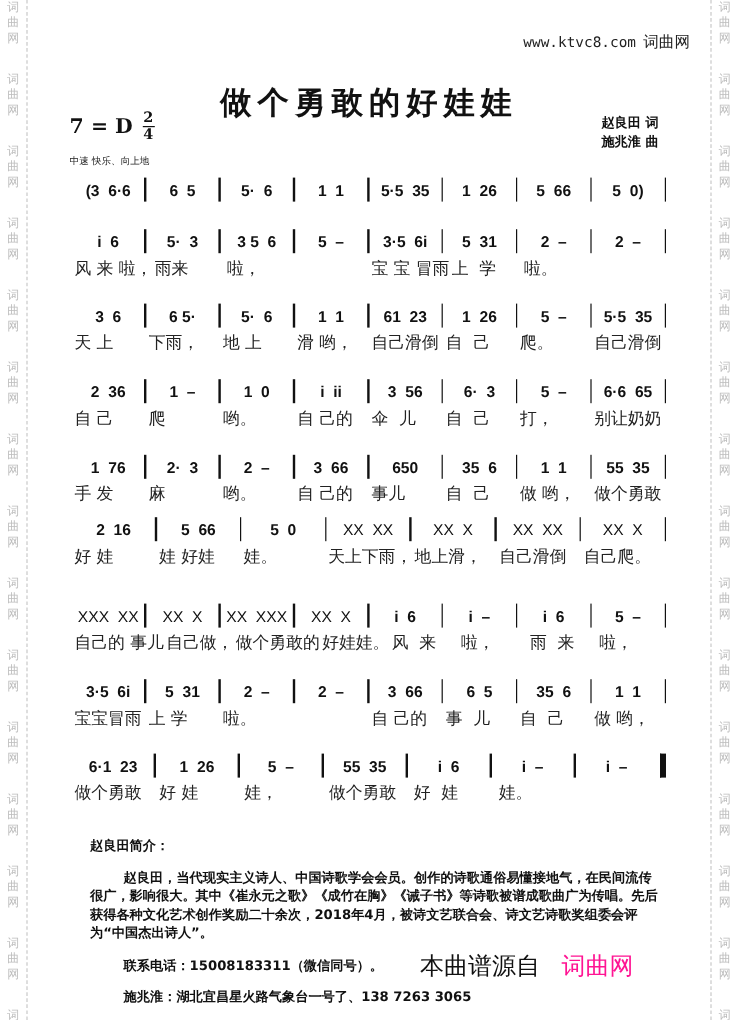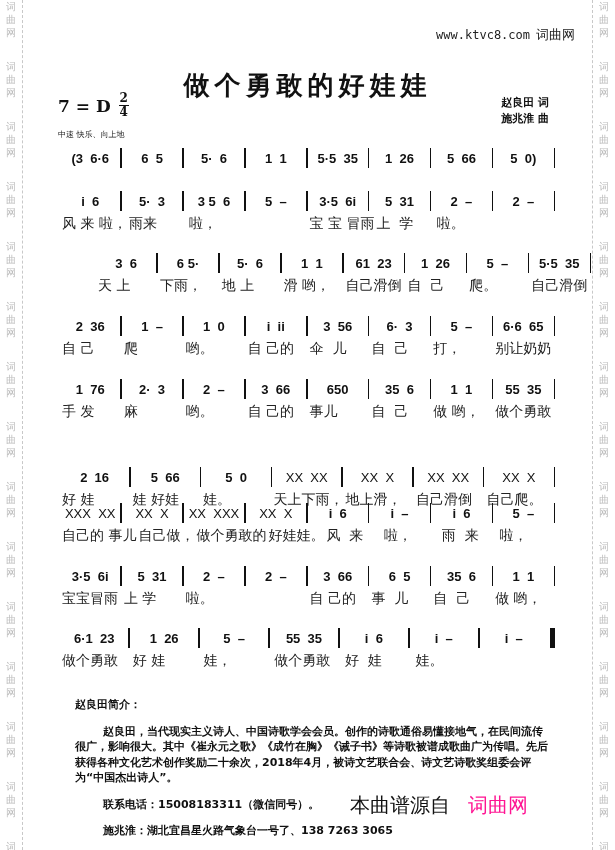--- a/index.html
+++ b/index.html
@@ -95,33 +95,33 @@
 <div class="tempo">中速   快乐、向上地</div>
 
 <div id="score">
     <div class="row" style="top: 147px;">
       <div class="notes"><span class="measure">(3  6·6</span><span class="barline"></span><span class="measure">6  5</span><span class="barline"></span><span class="measure">5·  6</span><span class="barline"></span><span class="measure">1  1</span><span class="barline"></span><span class="measure">5·5  35</span><span class="barline"></span><span class="measure">1  26</span><span class="barline"></span><span class="measure">5  66</span><span class="barline"></span><span class="measure">5  0)</span><span class="barline"></span></div>
     </div>
     <div class="row" style="top: 190px;">
       <div class="notes"><span class="measure">i  6</span><span class="barline"></span><span class="measure">5·  3</span><span class="barline"></span><span class="measure">3 5  6</span><span class="barline"></span><span class="measure">5  –</span><span class="barline"></span><span class="measure">3·5  6i</span><span class="barline"></span><span class="measure">5  31</span><span class="barline"></span><span class="measure">2  –</span><span class="barline"></span><span class="measure">2  –</span><span class="barline"></span></div>
       <div class="lyrics"><span class="lyr">风 来 啦，</span><span class="lyr">雨来</span><span class="lyr">啦，</span><span class="lyr"></span><span class="lyr">宝 宝 冒雨</span><span class="lyr">上  学</span><span class="lyr">啦。</span><span class="lyr"></span></div>
     </div>
-    <div class="row" style="top: 252px; margin-left: 36px;">
+    <div class="row" style="top: 252px;">
       <div class="notes"><span class="measure">3  6</span><span class="barline"></span><span class="measure">6 5·</span><span class="barline"></span><span class="measure">5·  6</span><span class="barline"></span><span class="measure">1  1</span><span class="barline"></span><span class="measure">61  23</span><span class="barline"></span><span class="measure">1  26</span><span class="barline"></span><span class="measure">5  –</span><span class="barline"></span><span class="measure">5·5  35</span><span class="barline"></span></div>
       <div class="lyrics"><span class="lyr">天 上</span><span class="lyr">下雨，</span><span class="lyr">地 上</span><span class="lyr">滑 哟，</span><span class="lyr">自己滑倒</span><span class="lyr">自  己</span><span class="lyr">爬。</span><span class="lyr">自己滑倒</span></div>
     </div>
     <div class="row" style="top: 315px;">
       <div class="notes"><span class="measure">2  36</span><span class="barline"></span><span class="measure">1  –</span><span class="barline"></span><span class="measure">1  0</span><span class="barline"></span><span class="measure">i  ii</span><span class="barline"></span><span class="measure">3  56</span><span class="barline"></span><span class="measure">6·  3</span><span class="barline"></span><span class="measure">5  –</span><span class="barline"></span><span class="measure">6·6  65</span><span class="barline"></span></div>
       <div class="lyrics"><span class="lyr">自 己</span><span class="lyr">爬</span><span class="lyr">哟。</span><span class="lyr">自 己的</span><span class="lyr">伞  儿</span><span class="lyr">自  己</span><span class="lyr">打，</span><span class="lyr">别让奶奶</span></div>
     </div>
     <div class="row" style="top: 378px;">
       <div class="notes"><span class="measure">1  76</span><span class="barline"></span><span class="measure">2·  3</span><span class="barline"></span><span class="measure">2  –</span><span class="barline"></span><span class="measure">3  66</span><span class="barline"></span><span class="measure">650</span><span class="barline"></span><span class="measure">35  6</span><span class="barline"></span><span class="measure">1  1</span><span class="barline"></span><span class="measure">55  35</span><span class="barline"></span></div>
       <div class="lyrics"><span class="lyr">手 发</span><span class="lyr">麻</span><span class="lyr">哟。</span><span class="lyr">自 己的</span><span class="lyr">事儿</span><span class="lyr">自  己</span><span class="lyr">做 哟，</span><span class="lyr">做个勇敢</span></div>
     </div>
-    <div class="row" style="top: 466px;">
+    <div class="row" style="top: 430px;">
       <div class="notes"><span class="measure">2  16</span><span class="barline"></span><span class="measure">5  66</span><span class="barline"></span><span class="measure">5  0</span><span class="barline"></span><span class="measure x-notes">XX  XX</span><span class="barline"></span><span class="measure x-notes">XX  X</span><span class="barline"></span><span class="measure x-notes">XX  XX</span><span class="barline"></span><span class="measure x-notes">XX  X</span><span class="barline"></span></div>
       <div class="lyrics"><span class="lyr">好 娃</span><span class="lyr">娃 好娃</span><span class="lyr">娃。</span><span class="lyr">天上下雨，</span><span class="lyr">地上滑，</span><span class="lyr">自己滑倒</span><span class="lyr">自己爬。</span></div>
     </div>
     <div class="row" style="top: 502px;">
       <div class="notes"><span class="measure x-notes">XXX  XX</span><span class="barline"></span><span class="measure x-notes">XX  X</span><span class="barline"></span><span class="measure x-notes">XX  XXX</span><span class="barline"></span><span class="measure x-notes">XX  X</span><span class="barline"></span><span class="measure">i  6</span><span class="barline"></span><span class="measure">i  –</span><span class="barline"></span><span class="measure">i  6</span><span class="barline"></span><span class="measure">5  –</span><span class="barline"></span></div>
       <div class="lyrics"><span class="lyr">自己的 事儿</span><span class="lyr">自己做，</span><span class="lyr">做个勇敢的</span><span class="lyr">好娃娃。</span><span class="lyr">风  来</span><span class="lyr">啦，</span><span class="lyr">雨  来</span><span class="lyr">啦，</span></div>
     </div>
     <div class="row" style="top: 565px;">
       <div class="notes"><span class="measure">3·5  6i</span><span class="barline"></span><span class="measure">5  31</span><span class="barline"></span><span class="measure">2  –</span><span class="barline"></span><span class="measure">2  –</span><span class="barline"></span><span class="measure">3  66</span><span class="barline"></span><span class="measure">6  5</span><span class="barline"></span><span class="measure">35  6</span><span class="barline"></span><span class="measure">1  1</span><span class="barline"></span></div>
       <div class="lyrics"><span class="lyr">宝宝冒雨</span><span class="lyr">上 学</span><span class="lyr">啦。</span><span class="lyr"></span><span class="lyr">自 己的</span><span class="lyr">事  儿</span><span class="lyr">自  己</span><span class="lyr">做 哟，</span></div>

